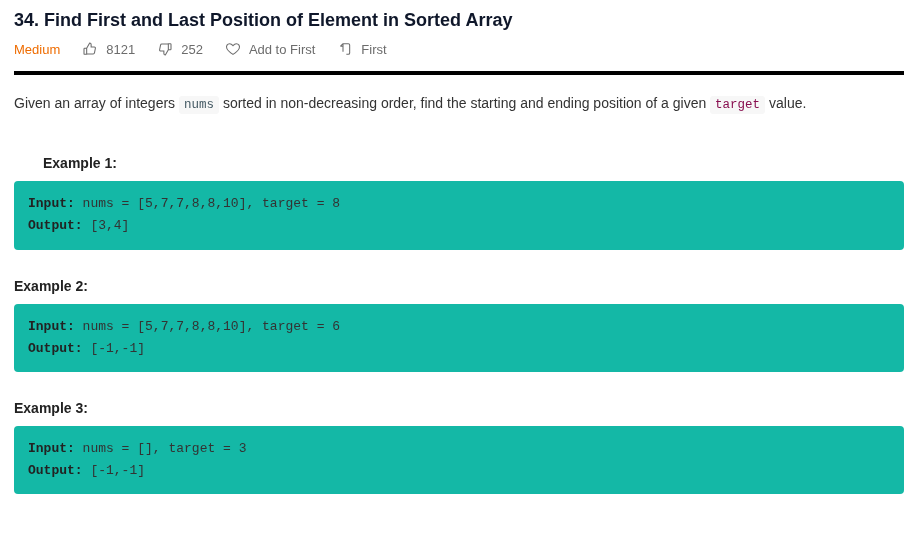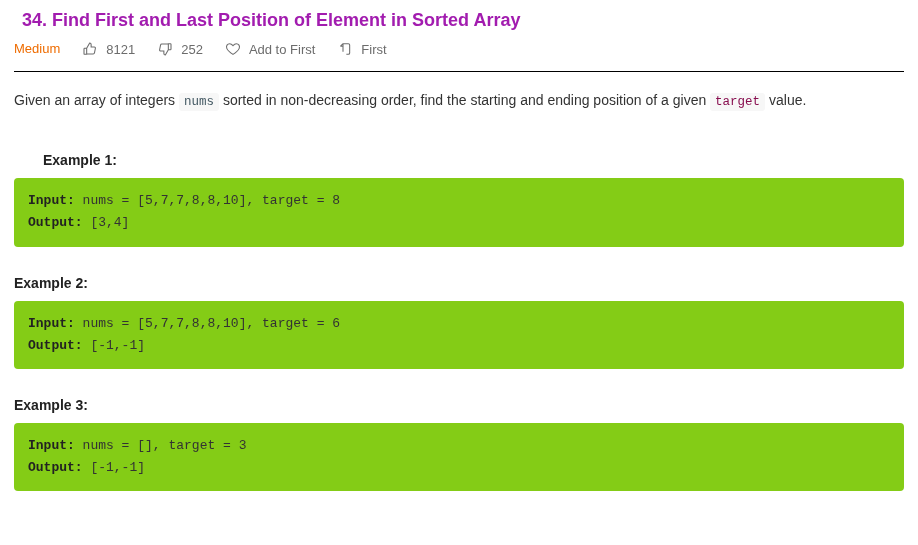--- a/index.html
+++ b/index.html
@@ -8,31 +8,31 @@
     padding: 10px 14px;
     font-family: -apple-system, BlinkMacSystemFont, "Segoe UI", Helvetica, Arial, sans-serif;
     color: #212121;
     font-size: 14px;
     background: #fff;
     width: 918px;
   }
   .title {
     font-size: 18px;
     font-weight: 600;
-    color: #a21caf;
-    margin: 0 0 10px 8px;
+    color: #0f172a;
+    margin: 0 0 10px 0;
   }
   .meta-row {
     display: flex;
-    align-items: flex-start;
+    align-items: flex-end;
     gap: 22px;
     font-size: 13px;
     color: #6c6c6c;
     padding-bottom: 14px;
-    border-bottom: 1px solid #000000;
+    border-bottom: 4px solid #000000;
     margin-bottom: 18px;
   }
   .difficulty {
     color: #ef6c00;
     font-weight: 500;
   }
   .meta-item {
     display: inline-flex;
     align-items: center;
     gap: 8px;
@@ -60,21 +60,21 @@
   }
   code.inline.keyword { color: #880e4f; }
   .example-heading {
     font-weight: 700;
     font-size: 14px;
     margin: 28px 0 10px 0;
     color: #222;
   }
   .example-heading.first { margin-top: 40px; padding-left: 29px; }
   pre.example {
-    background: #84cc16;
+    background: #14b8a6;
     border-radius: 4px;
     padding: 12px 14px;
     margin: 0;
     font-family: Menlo, Consolas, "Courier New", monospace;
     font-size: 13px;
     line-height: 1.7;
     color: #333;
     white-space: pre-wrap;
   }
   pre.example .lbl { font-weight: 700; color: #222; }

